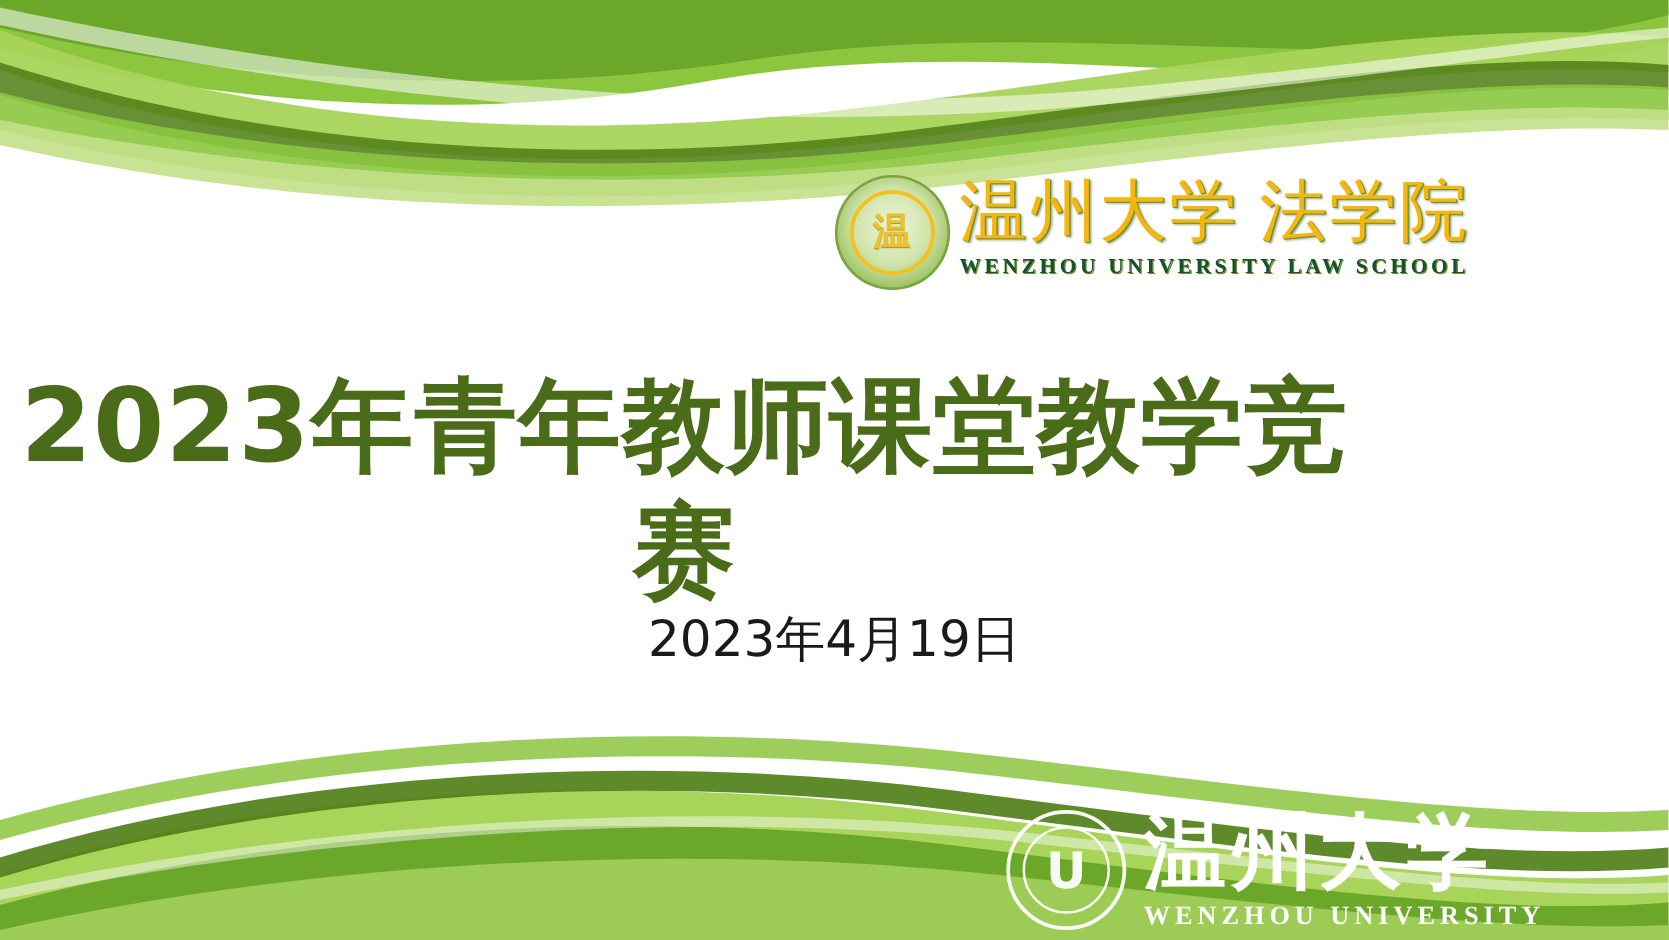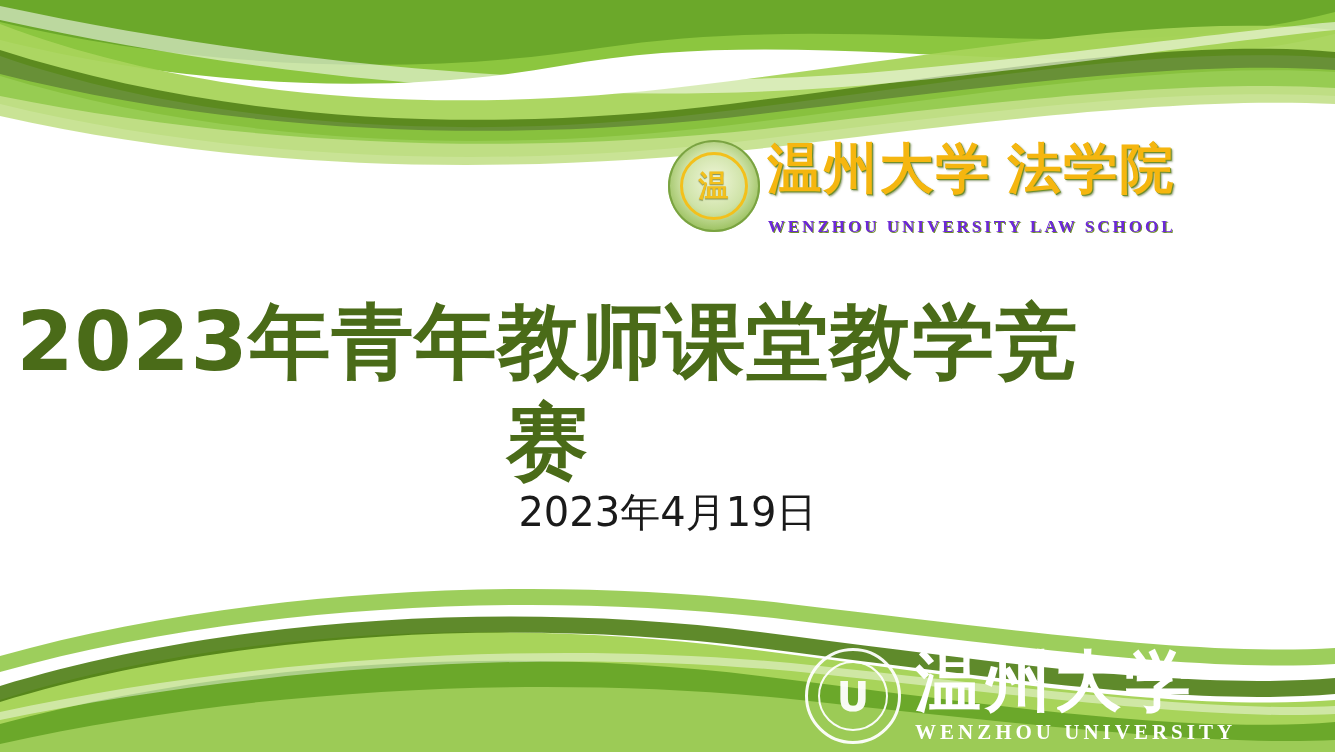--- a/index.html
+++ b/index.html
@@ -77,38 +77,37 @@
     text-shadow: 0 1px 1px rgba(60,80,20,.6);
   }
   .logo-text {
     position: absolute;
     left: 100px;
     top: 0;
     white-space: nowrap;
   }
   .logo-cn {
     font-family: "DejaVu Sans", sans-serif;
-    font-weight: bold;
+    font-weight: normal;
     font-size: 54px;
     line-height: 62px;
     color: #f5b60f;
     letter-spacing: 2px;
     text-shadow: 1px 1px 0 #6f8f2b, 2px 2px 2px rgba(70,95,25,.55);
   }
   .logo-cn .sep { display: inline-block; width: 16px; }
   .logo-en {
     font-family: "Liberation Serif", serif;
     font-weight: bold;
     font-size: 17px;
     line-height: 22px;
-    color: #6d28d9;
+    color: #14532d;
     letter-spacing: 3px;
     text-shadow: 1px 1px 0 #6f8f2b;
-    margin-top: 16px;
-    text-align: right;
+    margin-top: 2px;
   }
 
   
   .main-title {
     position: absolute;
     left: 0;
     top: 292px;
     width: 1095px;
     text-align: center;
     font-family: "DejaVu Sans", sans-serif;

